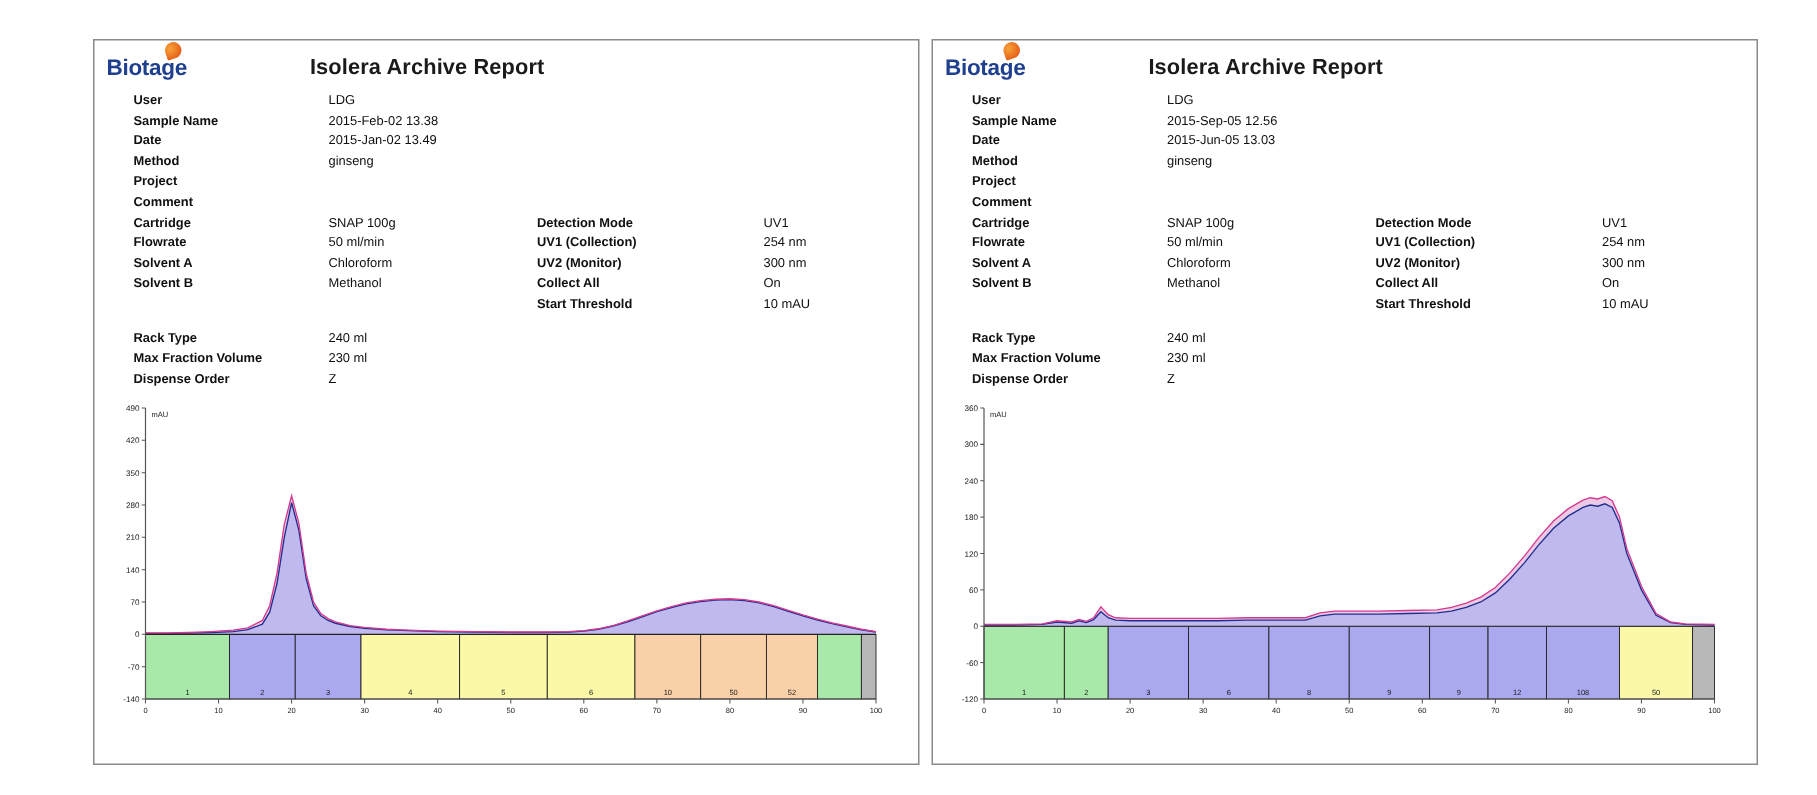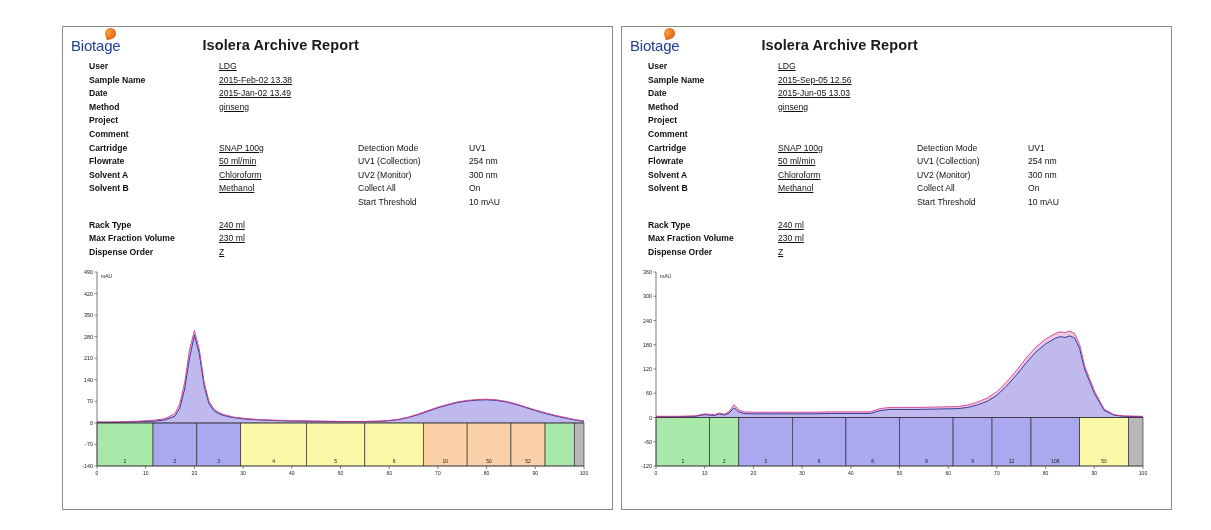--- a/index.html
+++ b/index.html
@@ -4,31 +4,31 @@
 <style>
   html,body{margin:0;padding:0;background:#ffffff;}
   body{width:1211px;height:530px;font-family:"Liberation Sans",sans-serif;overflow:hidden;}
   .canvas{position:relative;width:1211px;height:530px;background:#fff;}
 
   .report{position:absolute;top:26px;width:551px;height:484px;border:1px solid #8a8a8a;background:#fff;box-sizing:border-box;}
   #report-left{left:62px;}
   #report-right{left:621px;}
 
   .head{display:flex;align-items:center;padding:8px 0 2px 8px;height:30px;box-sizing:border-box;}
-  .logo{position:relative;font-size:15px;font-weight:normal;color:#1f3f8f;letter-spacing:-.2px;font-family:"Liberation Sans",sans-serif;}
+  .logo{position:relative;font-size:15px;font-weight:bold;color:#1f3f8f;letter-spacing:-.2px;font-family:"Liberation Sans",sans-serif;}
   .leaf{position:absolute;right:4px;top:-9px;width:11px;height:11px;border-radius:50% 50% 50% 10%;
         background:radial-gradient(circle at 35% 35%,#f5a33a 0%,#e8641a 70%,#cc4a10 100%);transform:rotate(-18deg);}
   .rep-title{margin-left:38px;font-size:14.5px;font-weight:bold;color:#1a1a1a;letter-spacing:.1px;padding-left:44px;}
 
   .meta{position:relative;padding:4px 0 0 10px;font-size:8.6px;color:#101010;}
   .mrow{position:relative;height:13.6px;white-space:nowrap;}
   .mk{position:absolute;left:16px;font-weight:bold;}
-  .mv{position:absolute;left:146px;text-decoration:underline;}
-  .mk2{position:absolute;left:285px;font-weight:normal;}
-  .mv2{position:absolute;left:396px;}
+  .mv{position:absolute;left:146px;}
+  .mk2{position:absolute;left:285px;font-weight:bold;}
+  .mv2{position:absolute;left:436px;}
   .gap{height:9px;}
 
   .chart{position:relative;margin:4px 0 0 0;height:232px;}
   svg{display:block;}
   .axis-t{font-size:5.4px;fill:#1a1a1a;font-family:"Liberation Sans",sans-serif;}
   .unit-t{font-size:5px;fill:#1a1a1a;font-family:"Liberation Sans",sans-serif;}
   .frac-t{font-size:5px;fill:#1a1a1a;font-family:"Liberation Sans",sans-serif;text-anchor:middle;}
 </style>
 </head>
 <body>

